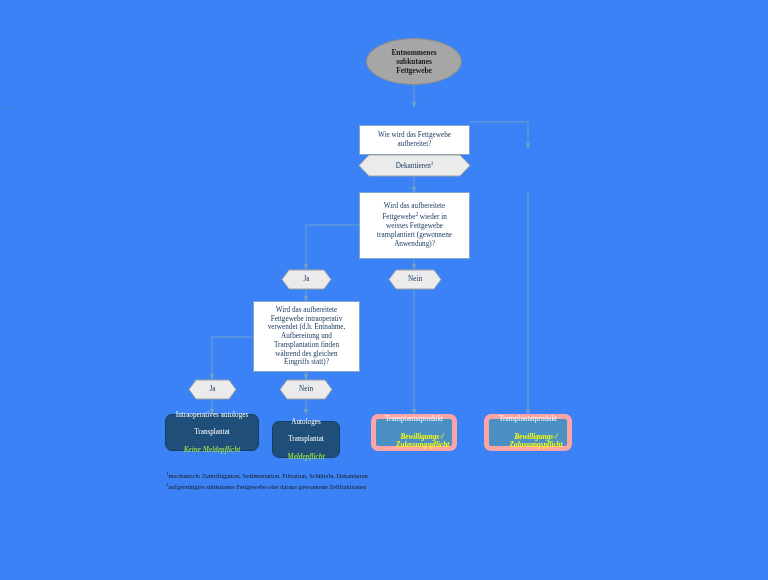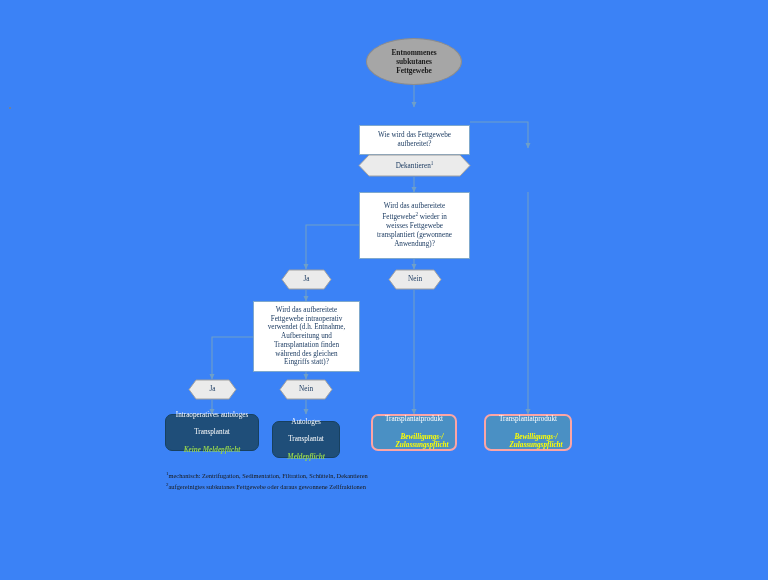--- a/index.html
+++ b/index.html
@@ -82,21 +82,21 @@
     font-size: 7.2px;
     color: #ffffff;
     padding: 3px 4px;
   }
   .result.dark {
     background: #1f4e79;
     border: 1px solid #17405f;
   }
   .result.light {
     background: #4a90c4;
-    border: 2px solid #fca5a5;
+    border: 5px solid #fca5a5;
   }
   .result .line1,
   .result .line2 { display: block; color: #ffffff; }
   .result .emph {
     display: block;
     color: #92d050;
     font-style: italic;
     font-weight: bold;
   }
   .result.light .emph { color: #ffff00; margin-left: 16px; }

